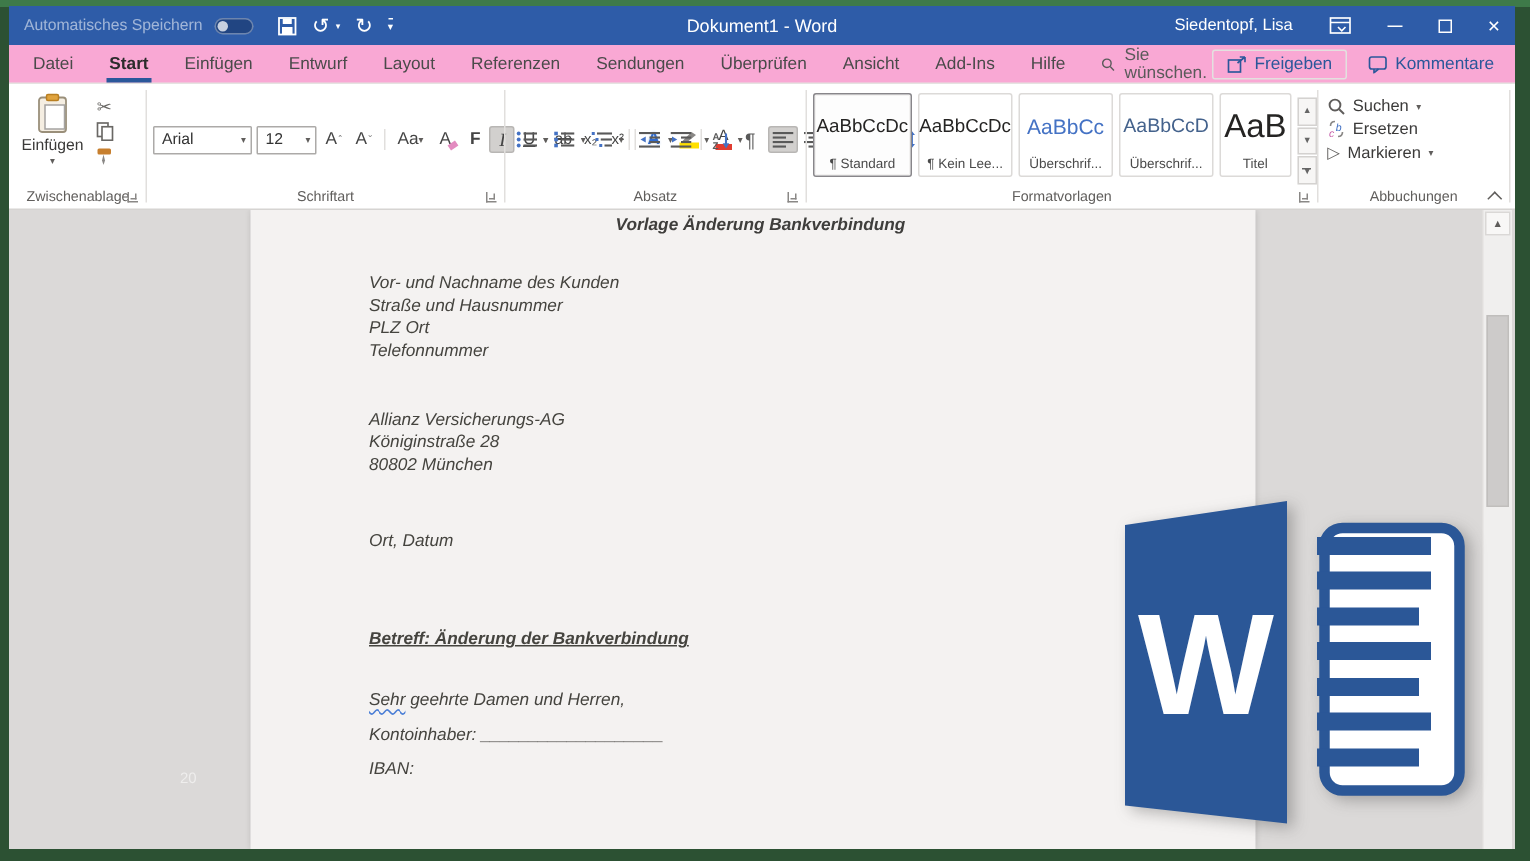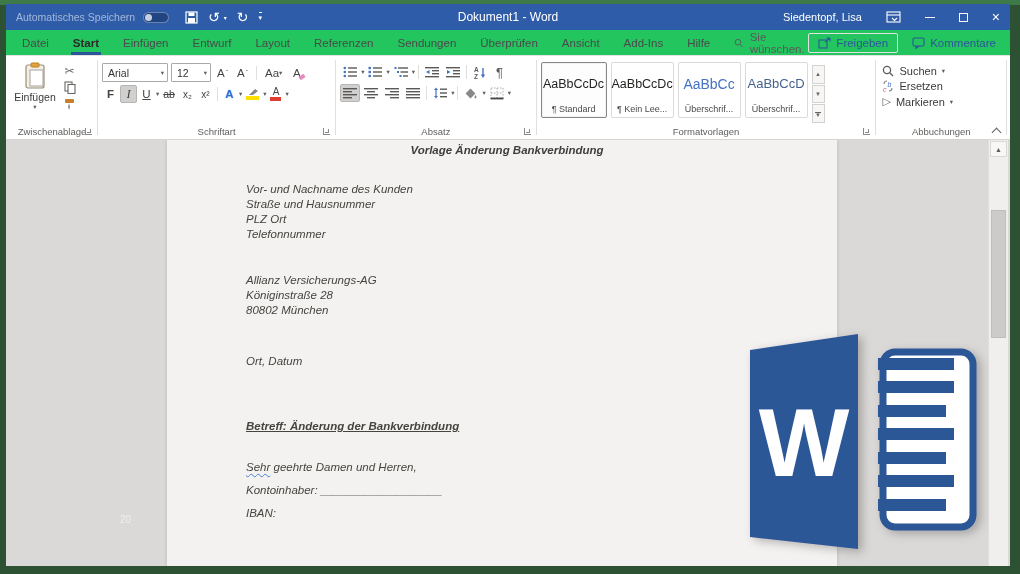--- a/index.html
+++ b/index.html
@@ -24,21 +24,21 @@
   .qat .glyph { font-size:14px; line-height:1; color:#fff; }
   .tinycaret { font-size:6px; color:#fff; margin-left:-6px; }
   .qat-more { font-size:7px; color:#fff; border-top:1px solid #fff; padding-top:1px; }
   .tb-title { position:absolute; left:0; right:0; text-align:center; font-size:12px; color:#fff; pointer-events:none; }
   .tb-right { margin-left:auto; display:flex; align-items:center; gap:24px; margin-right:10px; z-index:2; font-size:11px; }
   .win-min { width:10px; height:1px; background:#fff; display:inline-block; }
   .win-max { width:9px; height:9px; border:1px solid #fff; display:inline-block; }
   .win-close { font-size:14px; line-height:1; }
 
   
-  .menubar { height:26px; flex:0 0 26px; background:#22c55e; display:flex; align-items:center; font-size:11.5px; color:#4a4a4a; border-bottom:1px solid #e5e3e1; padding-left:4px; }
+  .menubar { height:26px; flex:0 0 26px; background:#f9a8d4; display:flex; align-items:center; font-size:11.5px; color:#4a4a4a; border-bottom:1px solid #e5e3e1; padding-left:4px; }
   .mtab { padding:0 12px; line-height:24px; position:relative; cursor:default; white-space:nowrap; }
   .mtab.active { color:#2b2b2b; font-weight:bold; }
   .mtab.active::after { content:""; position:absolute; left:10px; right:10px; bottom:0; height:2.5px; background:#2b579a; }
   .m-search { display:flex; align-items:center; gap:6px; margin-left:12px; color:#5a5a5a; }
   .m-right { margin-left:auto; display:flex; align-items:center; gap:4px; margin-right:4px; }
   .m-action { display:flex; align-items:center; gap:5px; color:#2b579a; padding:3px 9px; border:1px solid transparent; border-radius:2px; }
   .m-action:first-child { border-color:#e3e1df; }
 
   
   .ribbon { height:84px; flex:0 0 84px; background:#fff; border-bottom:1px solid #d6d4d2; display:flex; align-items:stretch; padding:0 2px; position:relative; }
@@ -47,21 +47,21 @@
   .rg-label { height:16px; font-size:9.5px; color:#605e5c; display:flex; align-items:center; justify-content:center; position:relative; padding:0 10px; }
   .launcher { position:absolute; right:1px; bottom:4px; width:7px; height:7px; border-left:1px solid #8a8886; border-bottom:1px solid #8a8886; }
   .launcher::after { content:""; position:absolute; right:1px; top:1px; width:3px; height:3px; border-right:1px solid #8a8886; border-bottom:1px solid #8a8886; }
   .vdiv { width:1px; background:#e1dfdd; margin:4px 1px; }
 
   .paste-btn { width:48px; display:flex; flex-direction:column; align-items:center; padding-top:3px; }
   .paste-btn .plabel { font-size:10.5px; color:#3b3a39; margin-top:2px; }
   .clip-col { display:flex; flex-direction:column; align-items:center; gap:4px; padding:6px 4px 0; }
   .clip-col .glyph { font-size:12px; color:#6a6865; line-height:1; }
 
-  .col2 { display:flex; flex-direction:column; gap:3px; padding-top:4px; }
+  .col2 { display:flex; flex-direction:row; gap:3px; padding-top:4px; }
   .irow { display:flex; align-items:center; gap:1px; }
   .combo { height:19px; border:1px solid #acaaa8; background:#fff; display:flex; align-items:center; font-size:10.5px; color:#333; padding-left:5px; border-radius:1px; }
   .combo .car { margin-left:auto; margin-right:3px; }
   .car { font-size:6.5px; color:#605e5c; }
   .ib { height:18px; min-width:17px; padding:0 2px; display:inline-flex; align-items:center; justify-content:center; font-size:11.5px; color:#444; border:1px solid transparent; border-radius:2px; white-space:nowrap; }
   .ib.active { background:#d2d0ce; border-color:#b8b6b4; }
   .ib .cap { font-size:7px; margin-left:1px; color:#666; }
   .b-bold { font-weight:bold; }
   .b-italic { font-style:italic; font-family:"Liberation Serif", serif; font-size:12.5px; }
   .b-under { text-decoration:underline; }
@@ -442,20 +442,24 @@
             <div class="sc-label">¶ Kein Lee...</div>
           </div>
           <div class="style-card h1">
             <div class="sc-preview">AaBbCc</div>
             <div class="sc-label">Überschrif...</div>
           </div>
           <div class="style-card h2">
             <div class="sc-preview">AaBbCcD</div>
             <div class="sc-label">Überschrif...</div>
           </div>
+          <div class="style-card titel">
+            <div class="sc-preview">AaB</div>
+            <div class="sc-label">Titel</div>
+          </div>
           <div class="sg-scroll">
             <div class="sg-btn">▲</div>
             <div class="sg-btn">▼</div>
             <div class="sg-btn more"><i></i>▼</div>
           </div>
         </div>
       </div>
       <div class="rg-label">
           <span>Formatvorlagen</span>
           <span class="launcher"></span>

